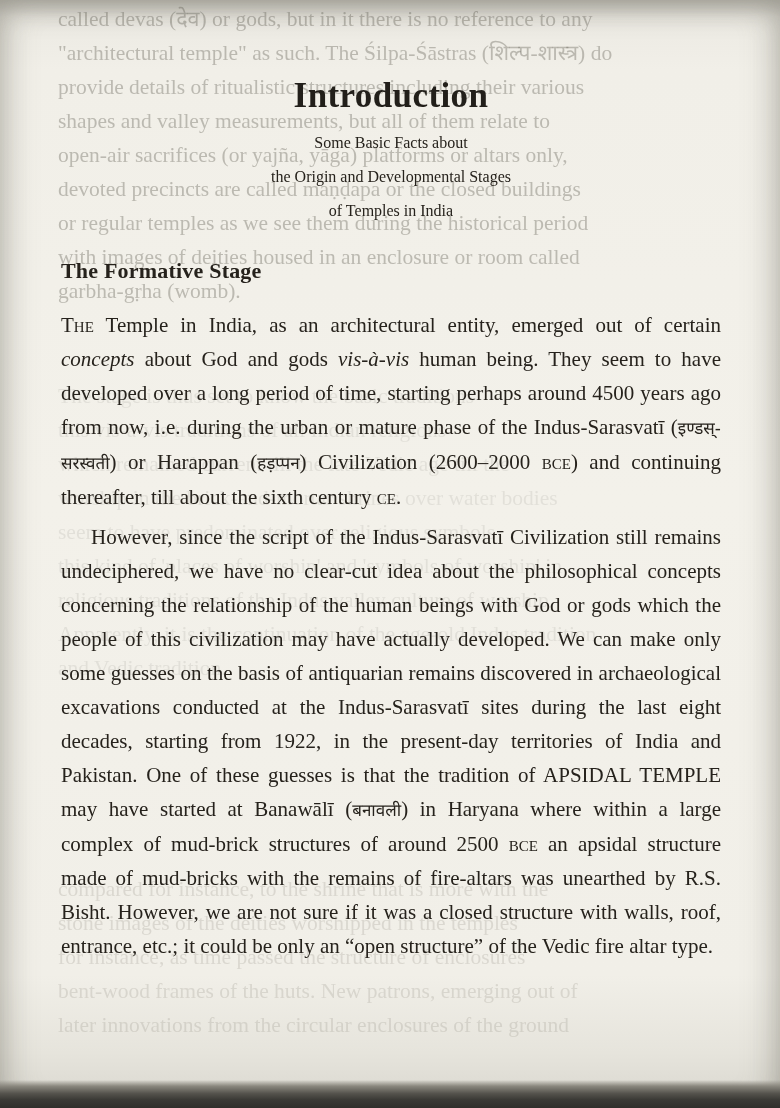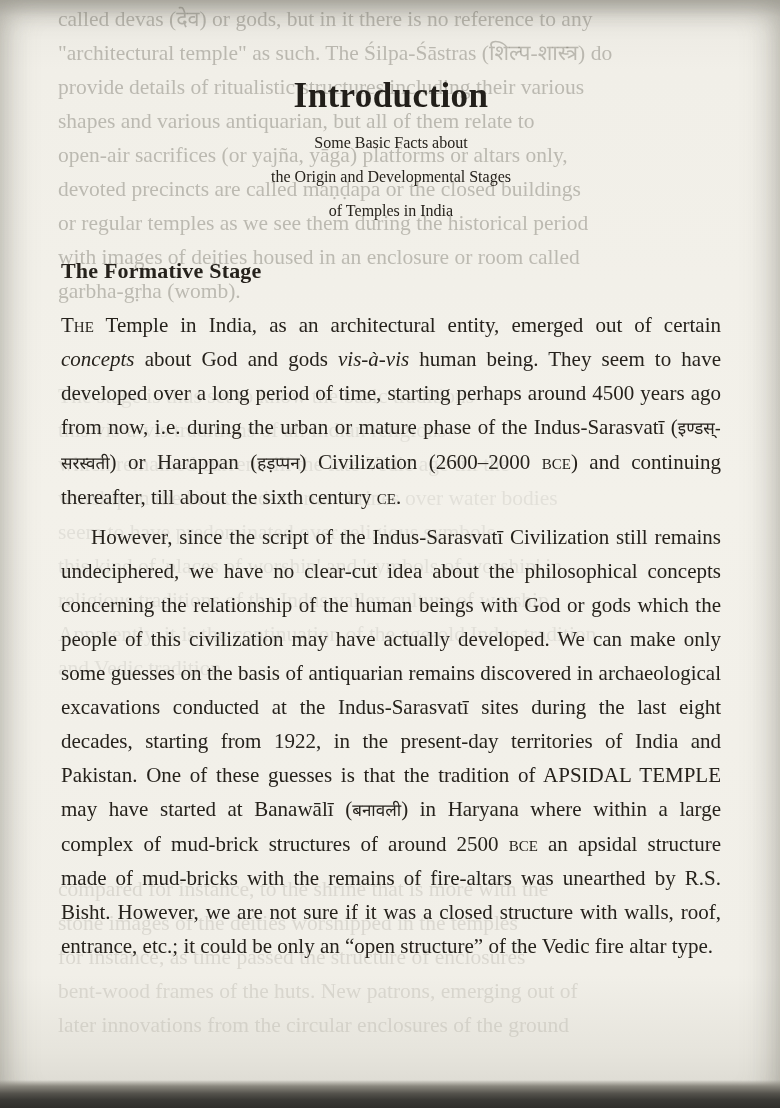--- a/index.html
+++ b/index.html
@@ -81,21 +81,21 @@
 </style>
 </head>
 <body>
 
 <div class="page">
 
   <div class="ghost ghost-top">
       <div class="ghost-line">called devas (देव) or gods, but in it there is no reference to any</div>
       <div class="ghost-line">"architectural temple" as such. The Śilpa-Śāstras (शिल्प-शास्त्र) do</div>
       <div class="ghost-line">provide details of ritualistic structures including their various</div>
-      <div class="ghost-line">shapes and various antiquarian, but all of them relate to</div>
+      <div class="ghost-line">shapes and valley measurements, but all of them relate to</div>
       <div class="ghost-line">open-air sacrifices (or yajña, yāga) platforms or altars only,</div>
       <div class="ghost-line">devoted precincts are called maṇḍapa or the closed buildings</div>
       <div class="ghost-line">or regular temples as we see them during the historical period</div>
       <div class="ghost-line">with images of deities housed in an enclosure or room called</div>
       <div class="ghost-line">garbha-gṛha (womb).</div>
     </div>
   <div class="ghost ghost-mid">
       <div class="ghost-line">The stage is thus set to know the basic traditions</div>
       <div class="ghost-line">this vis-à-vis traditions of all Indian religions</div>
       <div class="ghost-line">which remained current till the late Vedic age till the</div>

